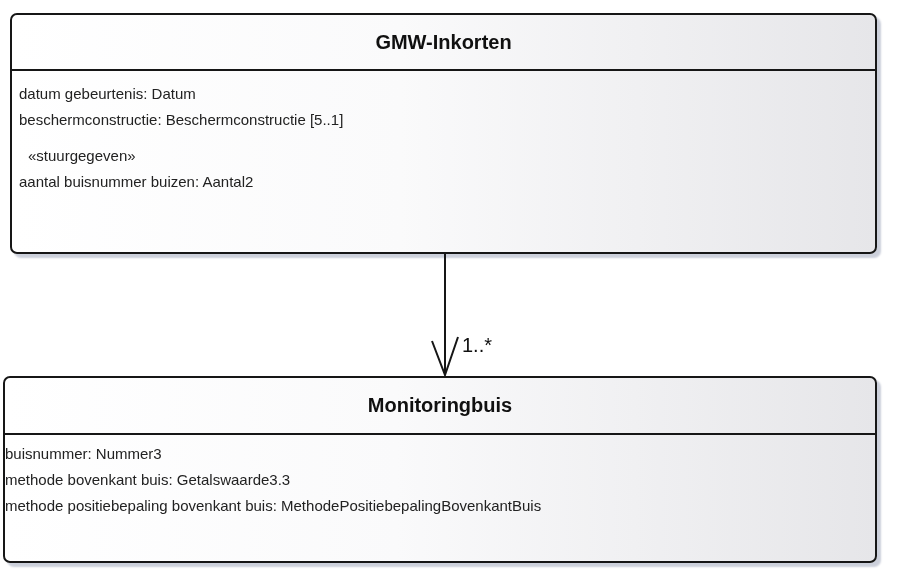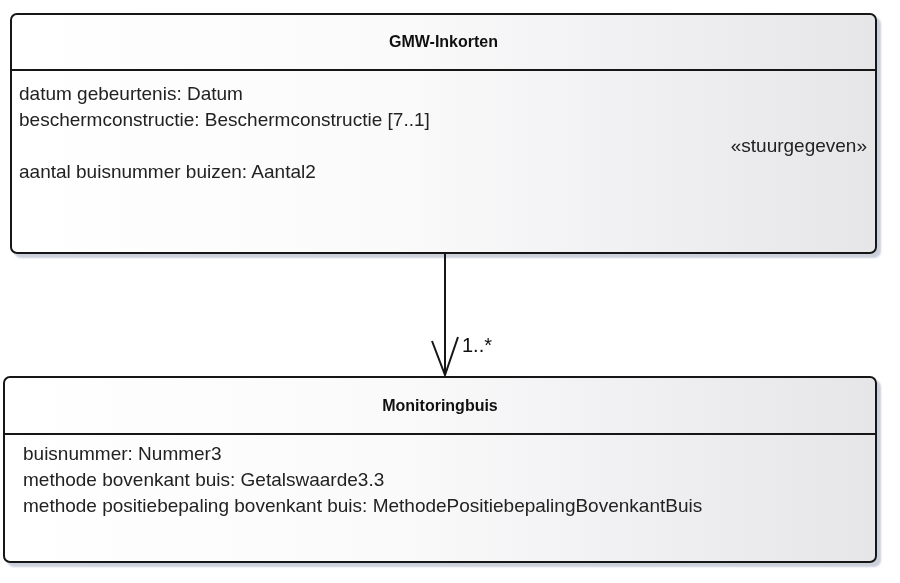--- a/index.html
+++ b/index.html
@@ -24,45 +24,45 @@
     background: linear-gradient(to right, #ffffff 0%, #fafafb 45%, #e6e6e9 100%);
     box-shadow: 4px 4px 2px #ccd0db;
   }
   .name-compartment {
     box-sizing: border-box;
     border-bottom: 2px solid #161616;
     display: flex;
     align-items: center;
     justify-content: center;
     font-weight: bold;
-    font-size: 16px;
+    font-size: 20px;
     color: #101010;
     letter-spacing: 0px;
   }
   .attr-compartment {
-    font-size: 19px;
+    font-size: 15px;
     line-height: 26px;
     color: #222222;
     white-space: nowrap;
     overflow: hidden;
   }
   .attr-line { display: block; }
   .stereotype-line {
     display: block;
+    margin-top: 10px;
     padding-left: 9px;
-    text-align: right;
   }
 
   #class-gmw { left: 10px; top: 13px; width: 867px; height: 241px; }
   #class-gmw .name-compartment { height: 56px; }
   #class-gmw .attr-compartment { padding: 10px 8px 0 7px; }
 
   #class-mb { left: 3px; top: 376px; width: 874px; height: 187px; }
   #class-mb .name-compartment { height: 57px; }
-  #class-mb .attr-compartment { padding: 6px 8px 0 18px; }
+  #class-mb .attr-compartment { padding: 6px 8px 0 0; }
 
   
   #association-svg {
     position: absolute;
     left: 400px;
     top: 253px;
     width: 110px;
     height: 124px;
   }
   #multiplicity-label {
@@ -73,21 +73,21 @@
     color: #101010;
   }
 </style>
 </head>
 <body>
 
 <div class="uml-class" id="class-gmw">
   <div class="name-compartment">GMW-Inkorten</div>
   <div class="attr-compartment">
     <span class="attr-line">datum gebeurtenis: Datum</span>
-    <span class="attr-line">beschermconstructie: Beschermconstructie [7..1]</span>
+    <span class="attr-line">beschermconstructie: Beschermconstructie [5..1]</span>
     <span class="stereotype-line">«stuurgegeven»</span>
     <span class="attr-line">aantal buisnummer buizen: Aantal2</span>
   </div>
 </div>
 
 <svg id="association-svg" viewBox="0 0 110 124" xmlns="http://www.w3.org/2000/svg">
   <line x1="45" y1="0" x2="45" y2="122" stroke="#161616" stroke-width="2"></line>
   <polyline points="32,88 45,122 58,84" fill="none" stroke="#161616" stroke-width="2"></polyline>
 </svg>
 <div id="multiplicity-label">1..*</div>

